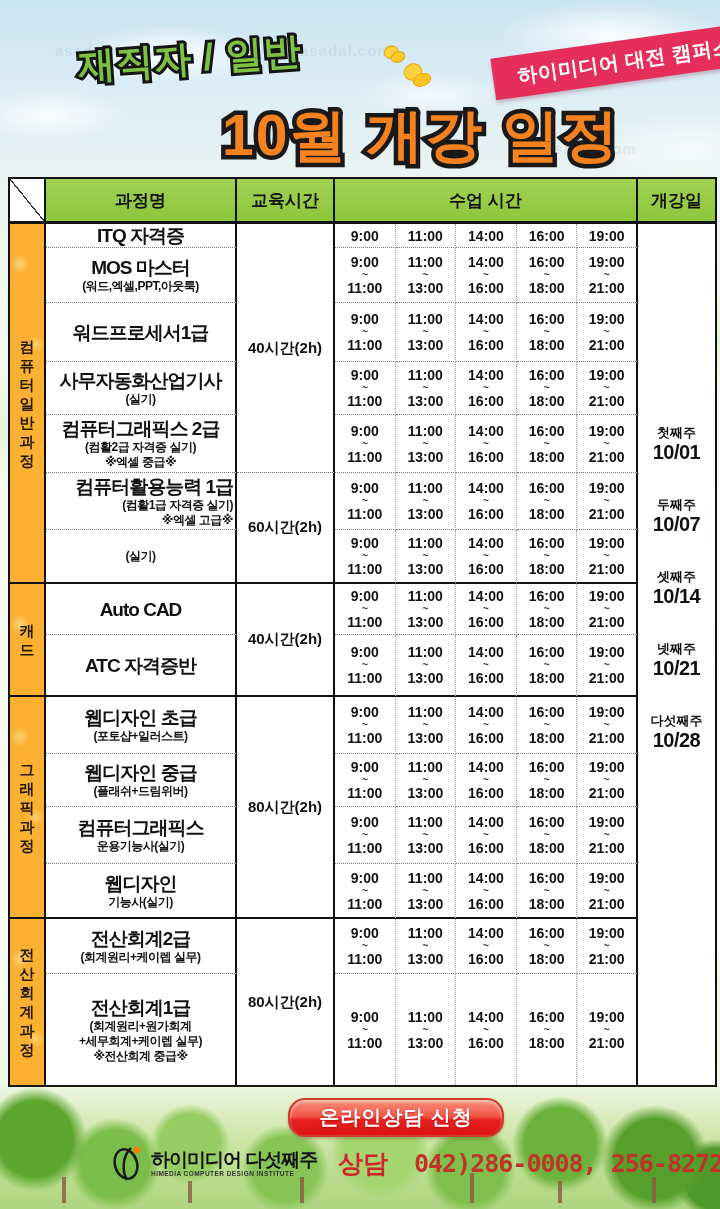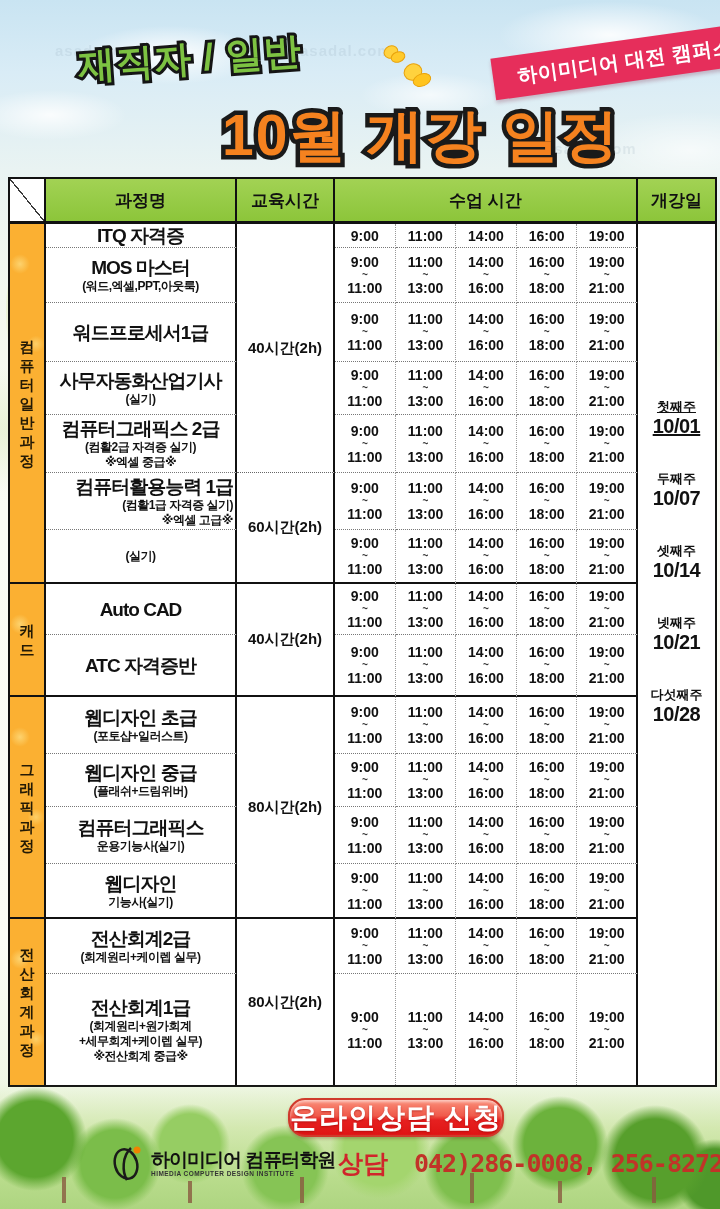--- a/index.html
+++ b/index.html
@@ -55,42 +55,42 @@
   .tlast{border-right:2px solid #111;}
   .secend{border-bottom:2px solid #111;}
   .rowlast{border-bottom:none;}
   .cname{font-size:19px;font-weight:bold;letter-spacing:-1px;white-space:nowrap;line-height:23px;}
   .csub{font-size:12px;font-weight:bold;line-height:15px;letter-spacing:-.5px;white-space:nowrap;}
   .tstart,.tend{font-size:14px;font-weight:bold;line-height:16px;}
   .ttilde{font-size:10px;line-height:10px;color:#333;font-weight:bold;}
   .startcell{grid-area:2/9/17/10;justify-content:flex-start;padding-top:166px;text-align:center;}
   .sd-head div{font-size:26px;font-weight:bold;line-height:44px;letter-spacing:-1px;}
   .wk{margin-top:33px;}
-  .wk.first{margin-top:8px;text-decoration:underline;}
+  .wk.first{margin-top:34px;}
   .wk-l{font-size:13px;font-weight:bold;line-height:17px;}
   .wk-d{font-size:20px;font-weight:bold;line-height:22px;letter-spacing:-.5px;}
   
   .bg-trees{position:absolute;left:0;bottom:0;width:720px;height:125px;
     background:
       radial-gradient(circle 52px at 35px 55px,#5ca62f 0 38px,rgba(92,166,47,0) 52px),
       radial-gradient(circle 46px at 115px 80px,#7bbd4a 0 34px,rgba(123,189,74,0) 46px),
       radial-gradient(circle 40px at 190px 60px,#96cd63 0 30px,rgba(150,205,99,0) 40px),
       radial-gradient(circle 44px at 285px 85px,#86c455 0 32px,rgba(134,196,85,0) 44px),
       radial-gradient(circle 50px at 380px 65px,#a4d56e 0 36px,rgba(164,213,110,0) 50px),
       radial-gradient(circle 46px at 470px 85px,#7fbf4e 0 34px,rgba(127,191,78,0) 46px),
       radial-gradient(circle 48px at 560px 60px,#6cb23c 0 36px,rgba(108,178,60,0) 48px),
       radial-gradient(circle 54px at 655px 75px,#579f2c 0 40px,rgba(87,159,44,0) 54px),
       radial-gradient(circle 40px at 715px 95px,#4f982a 0 30px,rgba(79,152,42,0) 40px),
       linear-gradient(180deg,rgba(222,240,195,0) 0%,rgba(203,228,160,.75) 35%,#b9dc8c 75%,#aed581 100%);}
   .trunk{position:absolute;width:4px;height:26px;background:#8a5a40;bottom:6px;opacity:.8;}
   .leaf{position:absolute;border-radius:50% 40% 55% 45%;pointer-events:none;}
   .cta{position:absolute;left:288px;top:1098px;width:212px;height:35px;border-radius:17px;
     background:linear-gradient(180deg,#fa8e79 0%,#f05a4b 45%,#e62020 58%,#df1414 100%);
     border:2px solid #cf3a2c;box-shadow:inset 0 2px 3px rgba(255,255,255,.55),0 2px 3px rgba(100,10,10,.25);
-    color:#fff;font-weight:bold;font-size:28px;letter-spacing:1px;display:flex;align-items:center;justify-content:center;
+    color:#fff;font-weight:bold;font-size:20px;letter-spacing:1px;display:flex;align-items:center;justify-content:center;
     text-shadow:0 1px 2px rgba(150,0,0,.55);cursor:pointer;}
   .logo{position:absolute;left:110px;top:1144px;display:flex;align-items:center;}
   .logo-name{font-size:19px;font-weight:bold;color:#111;letter-spacing:-1px;line-height:21px;white-space:nowrap;}
   .logo-tag{font-size:6.5px;color:#333;letter-spacing:.45px;font-weight:bold;white-space:nowrap;}
   .consult{position:absolute;left:338px;top:1147px;font-size:25px;font-weight:bold;white-space:nowrap;}
   .c-label{color:#d0252b;margin-right:26px;}
   .c-phone{color:#c13328;font-family:"DejaVu Sans Mono","Liberation Mono",monospace;letter-spacing:-1px;}
 </style>
 </head>
 <body>
@@ -623,21 +623,21 @@
 
   <div class="cta">온라인상담 신청</div>
 
   <div class="logo">
     <svg width="36" height="38" viewBox="0 0 36 38" style="margin-right:5px;">
       <ellipse cx="16" cy="20" rx="11" ry="15" fill="none" stroke="#1a1a1a" stroke-width="2.5" transform="rotate(-16 16 20)"></ellipse>
       <path d="M21 4 C 12 12, 12 28, 17 36" fill="none" stroke="#1a1a1a" stroke-width="2.5"></path>
       <circle cx="27" cy="6" r="3.5" fill="#f08300"></circle>
     </svg>
     <div class="logo-text">
-      <div class="logo-name">하이미디어 컴퓨터학원</div>
+      <div class="logo-name">하이미디어 다섯째주</div>
       <div class="logo-tag">HIMEDIA COMPUTER DESIGN INSTITUTE</div>
     </div>
   </div>
 
   <div class="consult">
     <span class="c-label">상담</span><span class="c-phone">042)286-0008, 256-8272</span>
   </div>
 
 </div>
 

